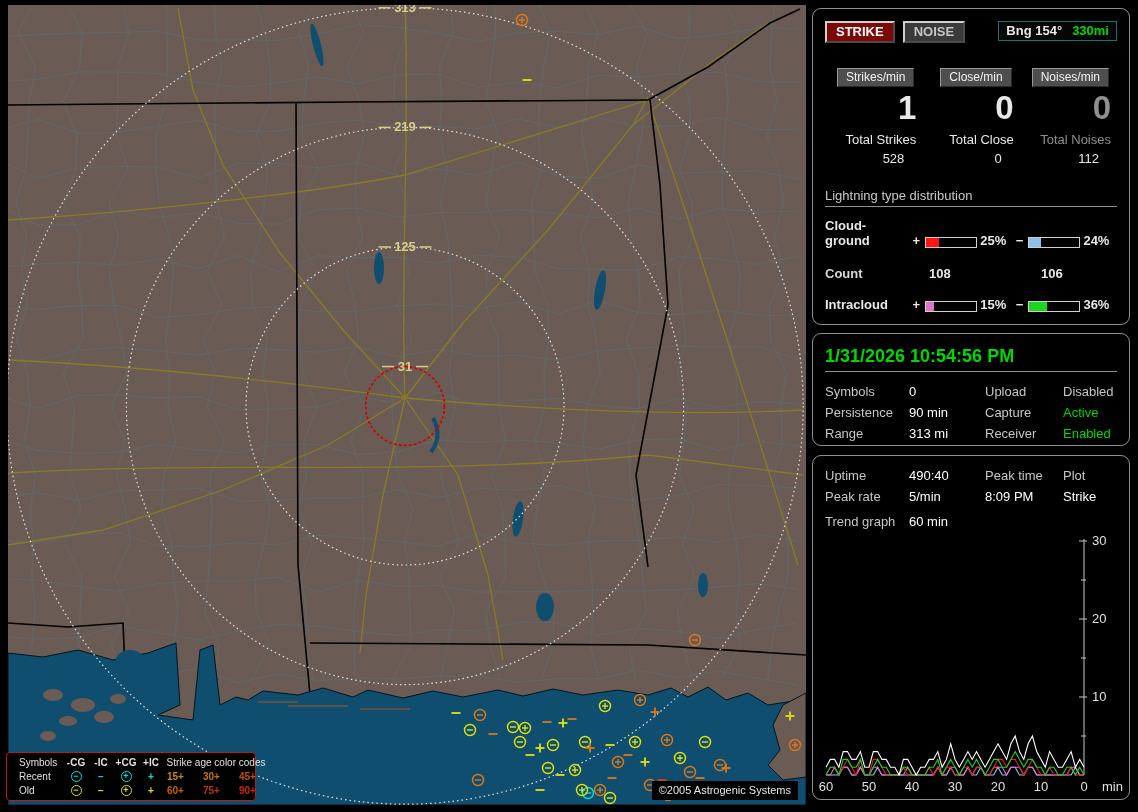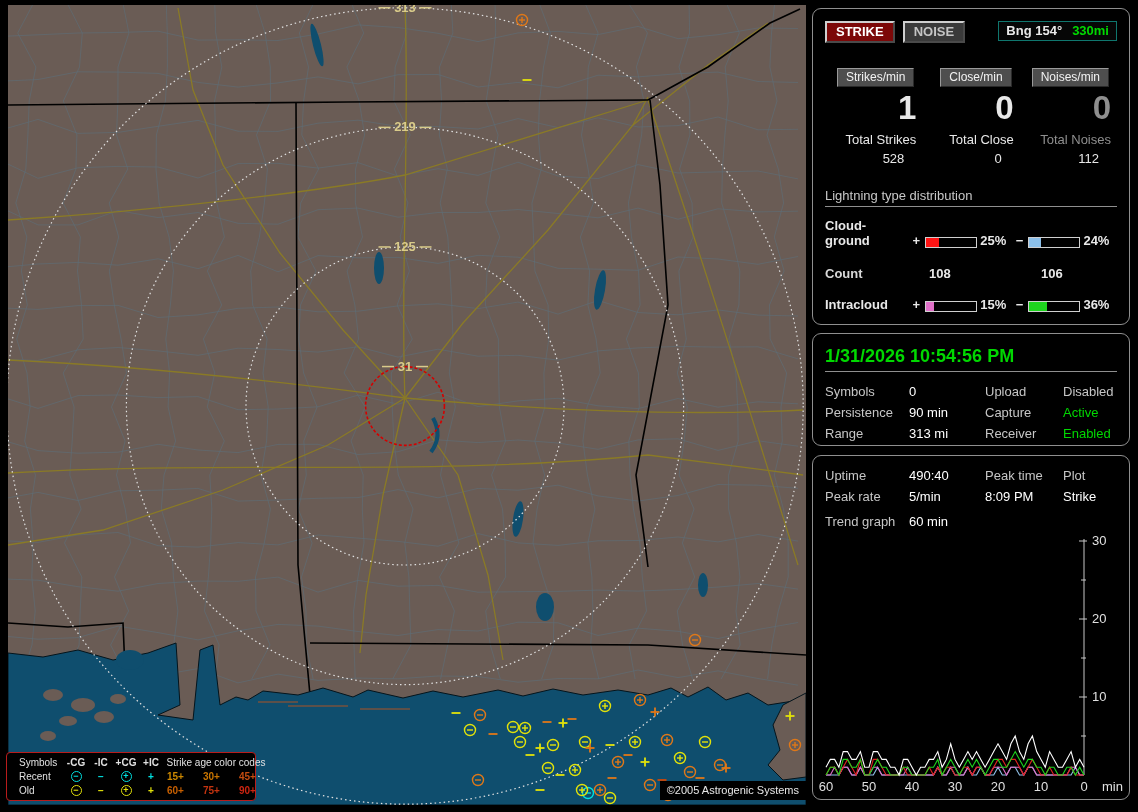--- a/index.html
+++ b/index.html
@@ -4,21 +4,21 @@
 <style>
   * { margin:0; padding:0; box-sizing:border-box; }
   html,body { background:#000; }
   body { font-family:"Liberation Sans", sans-serif; }
   #app { position:relative; width:1138px; height:812px; background:#000; overflow:hidden; }
 
   
   #map-wrap { position:absolute; left:8px; top:5px; width:798px; height:800px; }
   #map-svg { display:block; }
   #copyright {
-    position:absolute; right:0px; top:776px; background:#000; color:#e8e8e8;
+    position:absolute; right:8px; top:776px; background:#000; color:#e8e8e8;
     font-size:11px; padding:3px 7px 4px; letter-spacing:0px;
   }
 
   
   #legend {
     position:absolute; left:6px; top:752px; width:250px; background:#000;
     border:1px solid #b91c1c; border-radius:4px; padding:2px 12px 3px;
     font-size:10px; color:#e0e0e0;
   }
   .lg-row { display:grid; grid-template-columns:44px 26px 24px 26px 24px 36px 36px 34px; align-items:center; height:14px; }

